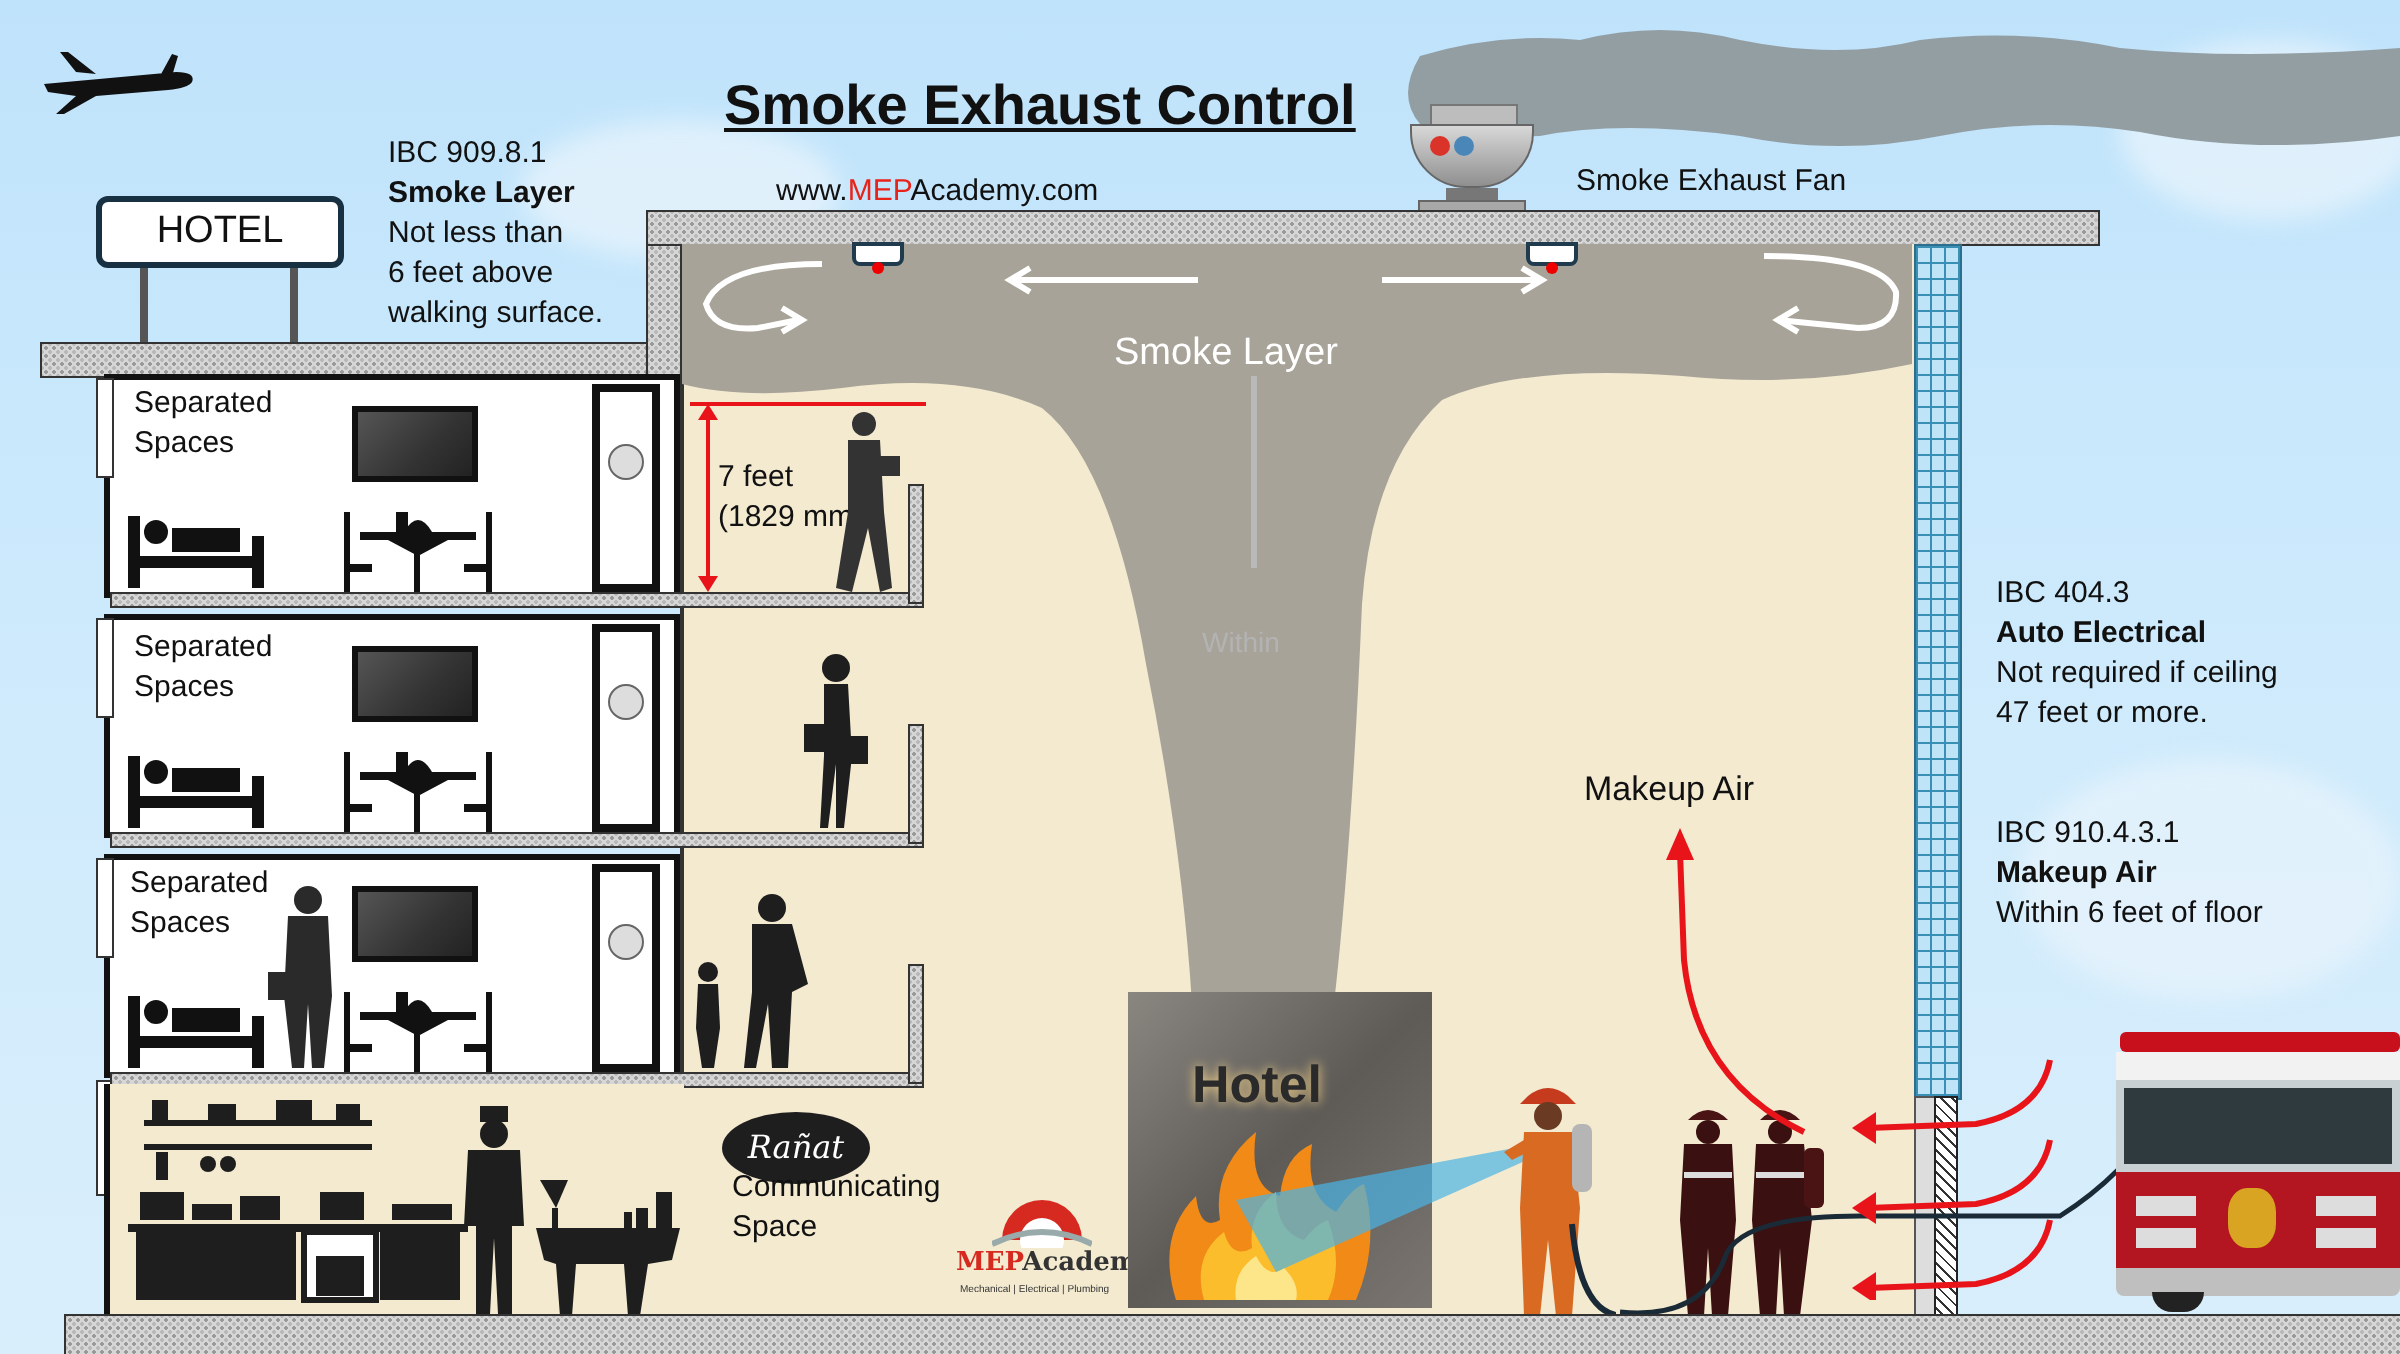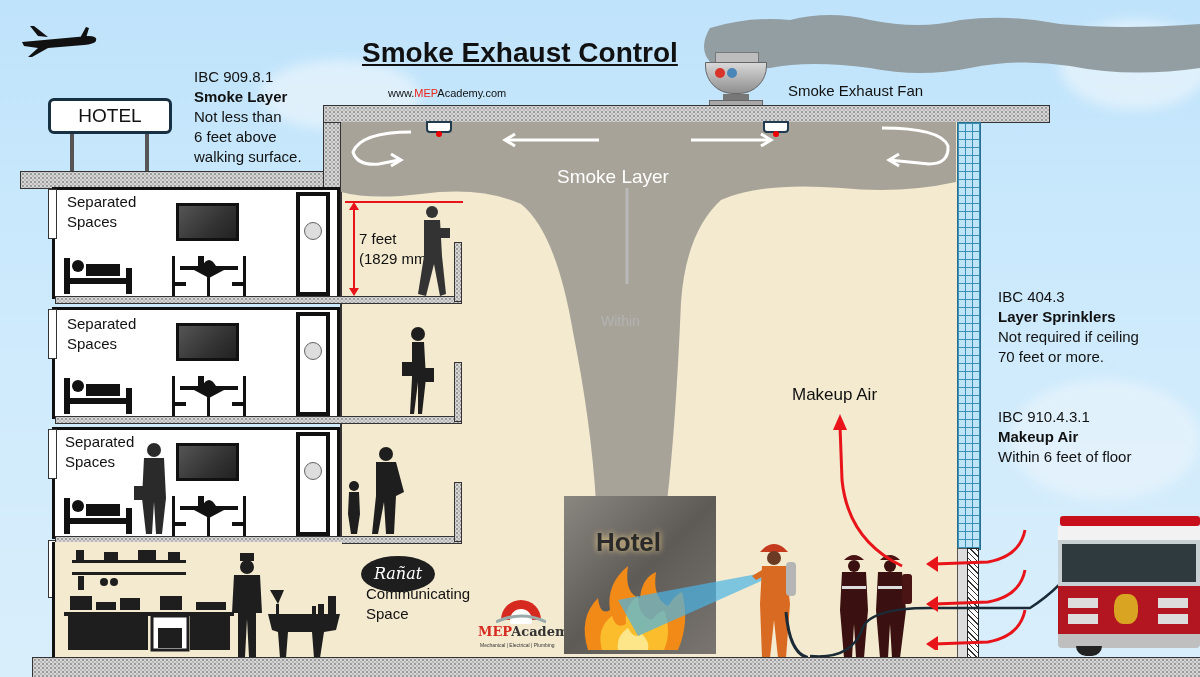--- a/index.html
+++ b/index.html
@@ -27,21 +27,21 @@
 
 <div class="cloud" style="left:260px;top:60px;width:160px;height:70px;"></div>
 <div class="cloud" style="left:1060px;top:20px;width:150px;height:90px;"></div>
 <div class="cloud" style="left:1010px;top:380px;width:190px;height:120px;"></div>
 
 <svg class="abs" style="left:18px;top:24px;" width="82" height="36" viewBox="0 0 82 36">
   <path d="M4 18 L70 12 Q80 12 78 17 Q76 20 66 21 L30 24 L14 33 L10 33 L20 24 L6 22 Z M20 12 L12 2 L16 2 L30 13 Z M62 14 L68 3 L71 4 L68 14 Z" fill="#111"></path>
 </svg>
 
 <div class="abs bold" style="left:362px;top:37px;font-size:28px;text-decoration:underline;color:#111;">Smoke Exhaust Control</div>
-<div class="abs" style="left:388px;top:87px;font-size:11px;color:#111;text-align:right;">
+<div class="abs" style="left:388px;top:87px;font-size:15px;color:#111;text-align:right;">
   <span>www.</span><span style="color:#e8231a;">MEP</span><span>Academy.com</span>
 </div>
 
 <svg class="abs" style="left:690px;top:8px;" width="510" height="80" viewBox="0 0 510 80">
   <path d="M20 20 Q60 8 100 12 Q140 2 180 12 Q230 22 270 12 Q320 6 370 16 Q430 22 510 16 L510 60 Q440 70 380 58 Q330 50 280 60 Q230 70 180 60 Q120 52 80 60 Q40 62 20 54 Q8 40 20 20 Z" fill="#939ea3"></path>
 </svg>
 
 <div class="abs" style="left:705px;top:52px;width:62px;height:54px;">
   <div class="abs" style="left:10px;top:0;width:42px;height:10px;background:#bdbdbd;border:1px solid #777;"></div>
   <div class="abs" style="left:0;top:10px;width:62px;height:32px;background:linear-gradient(180deg,#d8d8d8,#8f8f8f);border:1px solid #666;border-radius:0 0 28px 28px;box-sizing:border-box;"></div>
@@ -318,23 +318,23 @@
   <path d="M108 146 L96 154 L108 162 Z" fill="#e8141a"></path>
   <path d="M195 160 Q190 186 158 192 L104 194" stroke="#e8141a" stroke-width="3" fill="none"></path>
   <path d="M108 186 L96 194 L108 202 Z" fill="#e8141a"></path>
   <path d="M195 200 Q190 226 158 232 L104 234" stroke="#e8141a" stroke-width="3" fill="none"></path>
   <path d="M108 226 L96 234 L108 242 Z" fill="#e8141a"></path>
 </svg>
 <div class="abs" style="left:792px;top:385px;font-size:17px;color:#111;">Makeup Air</div>
 
 <div class="abs txt" style="left:998px;top:287px;">
   <div>IBC 404.3</div>
-  <div class="bold">Layer Sprinklers</div>
+  <div class="bold">Auto Electrical</div>
   <div>Not required if ceiling</div>
-  <div>70 feet or more.</div>
+  <div>47 feet or more.</div>
 </div>
 <div class="abs txt" style="left:998px;top:407px;">
   <div>IBC 910.4.3.1</div>
   <div class="bold">Makeup Air</div>
   <div>Within 6 feet of floor</div>
 </div>
 
 <div class="abs" style="left:1058px;top:516px;width:142px;height:140px;">
   <div class="abs" style="left:2px;top:0;width:140px;height:10px;background:#c8101c;border-radius:3px;"></div>
   <div class="abs" style="left:0;top:10px;width:142px;height:14px;background:#f2f2f2;"></div>

